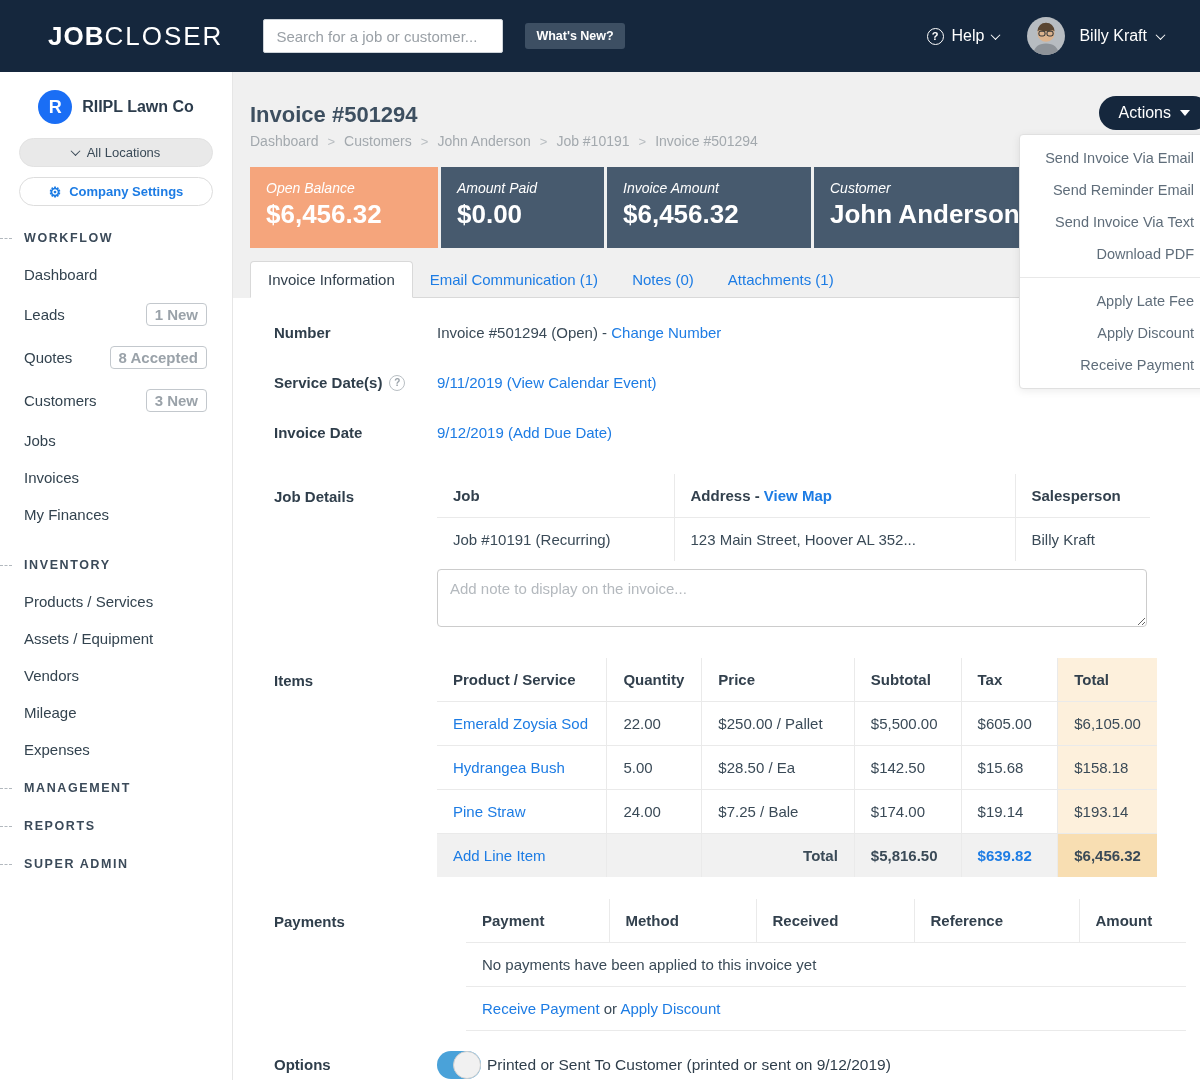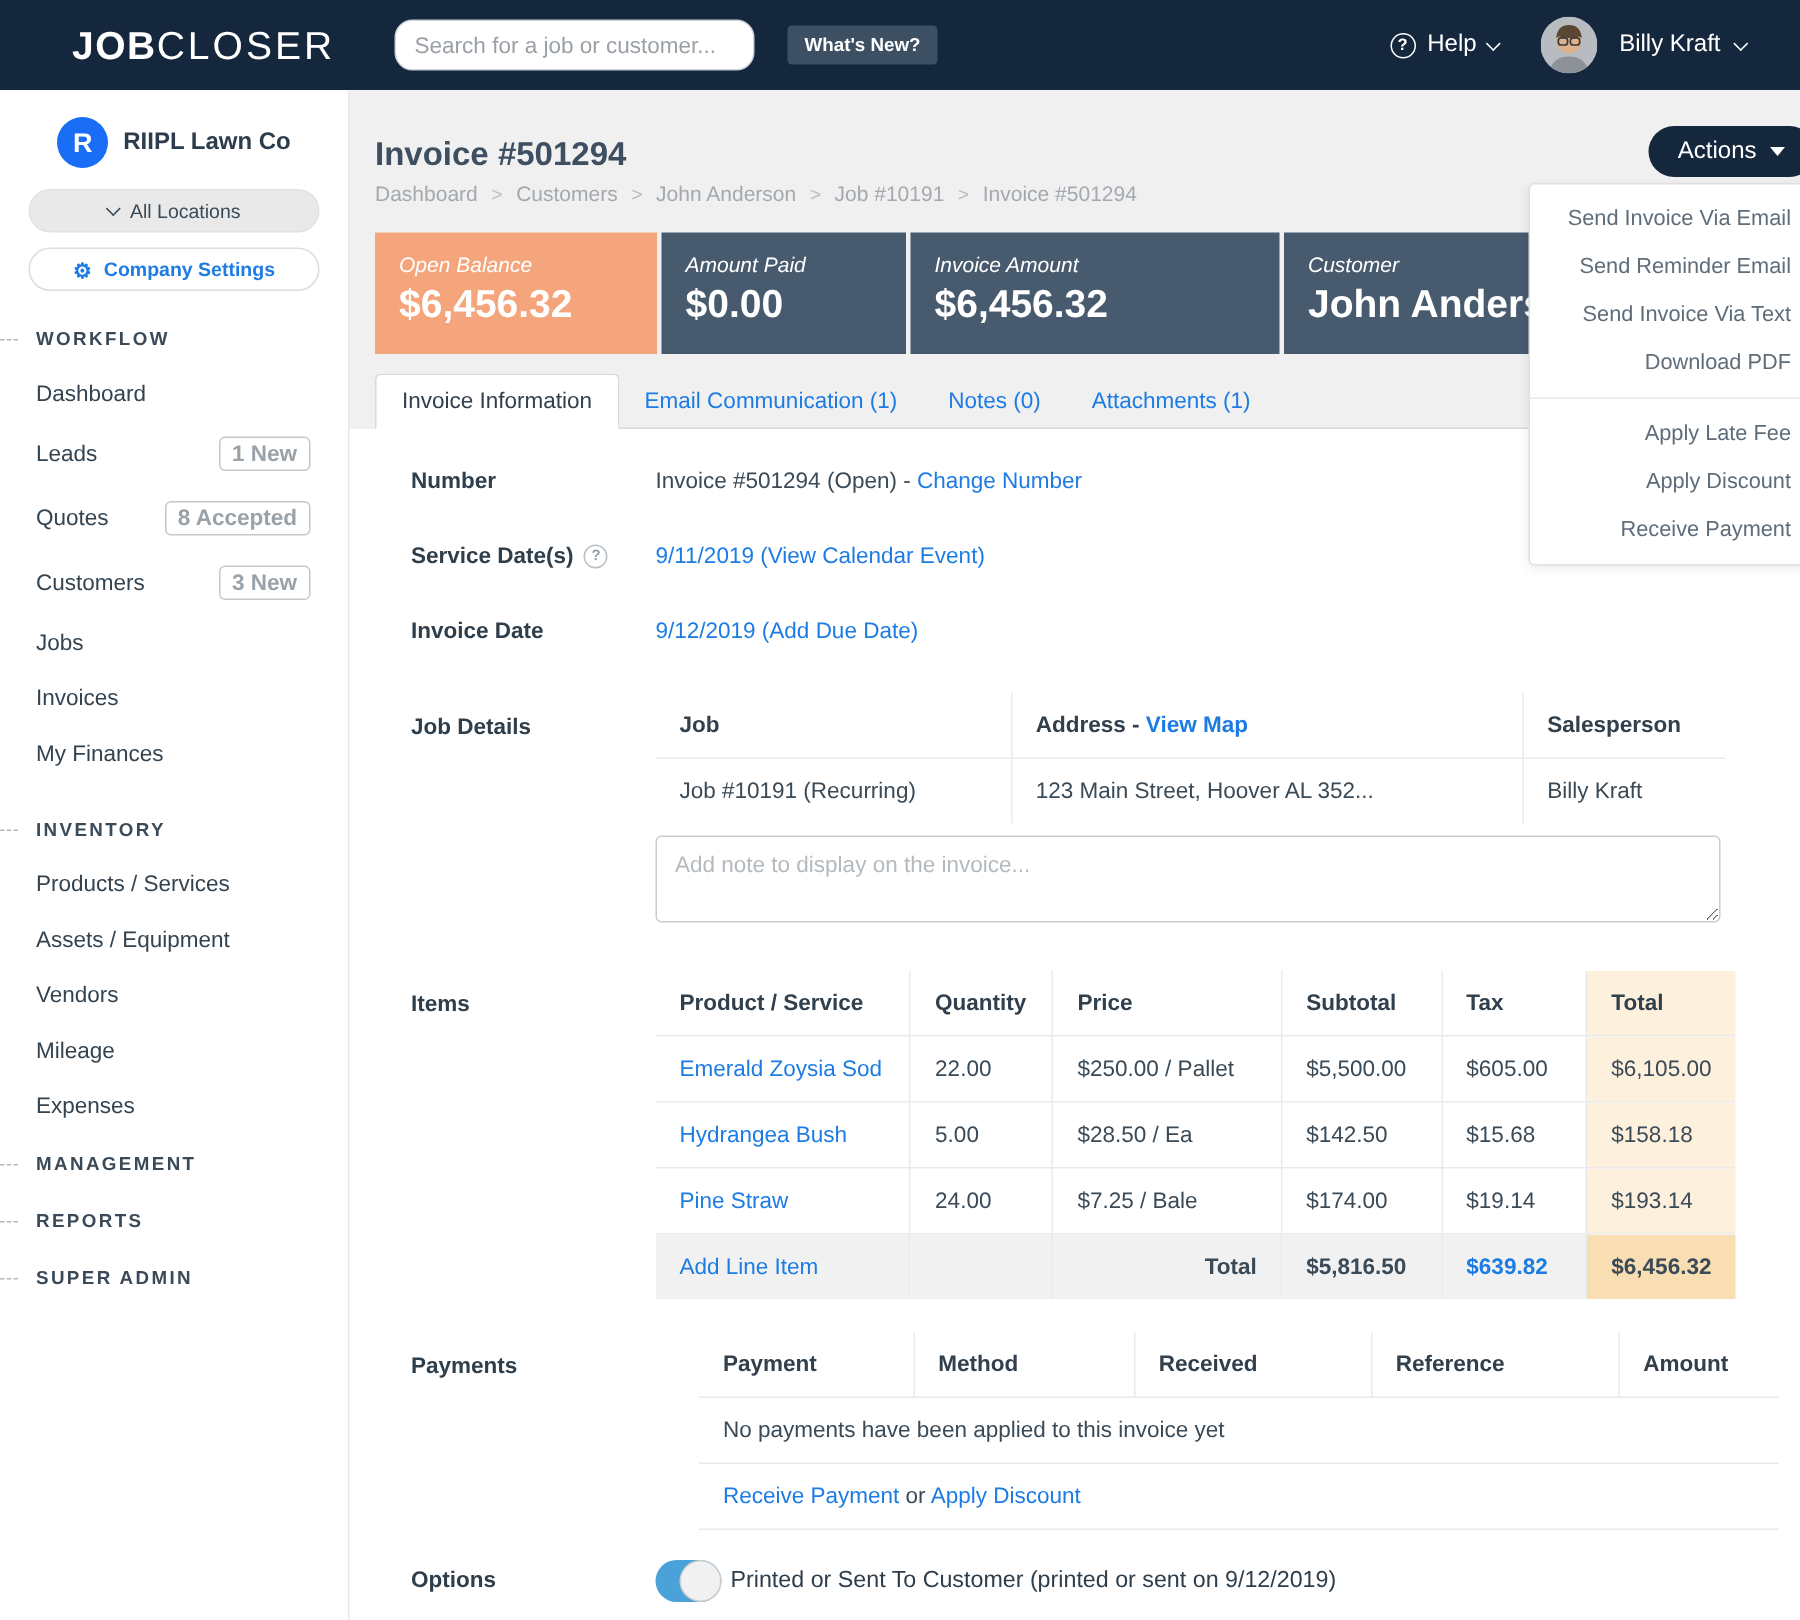--- a/index.html
+++ b/index.html
@@ -1,24 +1,24 @@
 <!DOCTYPE html>
 <html><head>
 <meta charset="utf-8">
 <style>
   * { margin:0; padding:0; box-sizing:border-box; }
   html,body { width:1200px; height:1080px; overflow:hidden; }
   body { font-family:"Liberation Sans", sans-serif; background:#e8e8e8; color:#31404e; }
 
   
-  .navbar { height:60px; background:#15273d; display:flex; align-items:center; padding:0 36px 0 48px; }
+  .navbar { height:72px; background:#15273d; display:flex; align-items:center; padding:0 36px 0 48px; }
   .logo { font-size:26px; color:#fff; letter-spacing:1px; cursor:pointer; white-space:nowrap; }
   .logo .b { font-weight:800; }
   .logo .l { font-weight:300; letter-spacing:2px; }
-  .nav-search { margin-left:40px; width:240px; height:34px; border:1px solid #cdd3d9; border-radius:12px;
+  .nav-search { margin-left:40px; width:240px; height:34px; border:1px solid #cdd3d9; border-radius:2px;
     padding:0 12px; font-size:15px; font-family:inherit; color:#31404e; background:#fff; }
   .nav-search::placeholder { color:#9aa0a6; }
   .whats-new { margin-left:22px; background:#3d4f63; color:#fff; font-weight:bold; font-size:12.5px;
     padding:6px 11px; border-radius:3px; border:none; font-family:inherit; cursor:pointer; }
   .nav-right { margin-left:auto; display:flex; align-items:center; gap:14px; color:#fff; }
   .help-group { display:flex; align-items:center; gap:8px; cursor:pointer; font-size:16px; }
   .q-circle { width:17px; height:17px; border:1.5px solid #fff; border-radius:50%; display:inline-flex;
     align-items:center; justify-content:center; font-size:11px; font-weight:bold; }
   .chev { display:inline-block; width:7px; height:7px; border-right:1.6px solid currentColor;
     border-bottom:1.6px solid currentColor; transform:rotate(45deg) translate(-1px,-1px); }
@@ -59,21 +59,21 @@
     display:flex; align-items:center; gap:9px; }
   .caret-down { width:0; height:0; border-left:5px solid transparent; border-right:5px solid transparent;
     border-top:6px solid #fff; }
 
   .cards { display:flex; gap:3px; margin-top:18px; margin-right:22px; }
   .card { height:81px; background:#475a6e; color:#fff; padding:13px 16px; overflow:hidden; white-space:nowrap; }
   .card.orange { background:#f5a57c; }
   .card-label { font-size:14px; font-style:italic; }
   .card-value { font-size:26px; font-weight:bold; margin-top:3px; }
   .card:nth-child(1){ width:188px; } .card:nth-child(2){ width:163px; }
-  .card:nth-child(3){ width:246px; } .card:nth-child(4){ flex:1; }
+  .card:nth-child(3){ width:204px; } .card:nth-child(4){ flex:1; }
 
   .tabbar { margin-top:13px; display:flex; align-items:flex-end; border-bottom:1px solid #d9d9d9; }
   .tab { font-size:15px; padding:9px 17px; color:#1d7ce4; cursor:pointer; white-space:nowrap; }
   .tab.active { background:#fff; color:#32404d; border:1px solid #d9d9d9; border-bottom:1px solid #fff;
     border-radius:4px 4px 0 0; margin-bottom:-1px; }
 
   
   .dropdown { position:absolute; top:62px; right:18px; width:192px; background:#fff; border:1px solid #e0e0e0;
     border-radius:4px; box-shadow:0 2px 8px rgba(0,0,0,0.08); z-index:20; padding:7px 0; }
   .dd-item { font-size:14.5px; color:#5f6d7a; padding:8px 16px; cursor:pointer; white-space:nowrap;text-align:right; }

